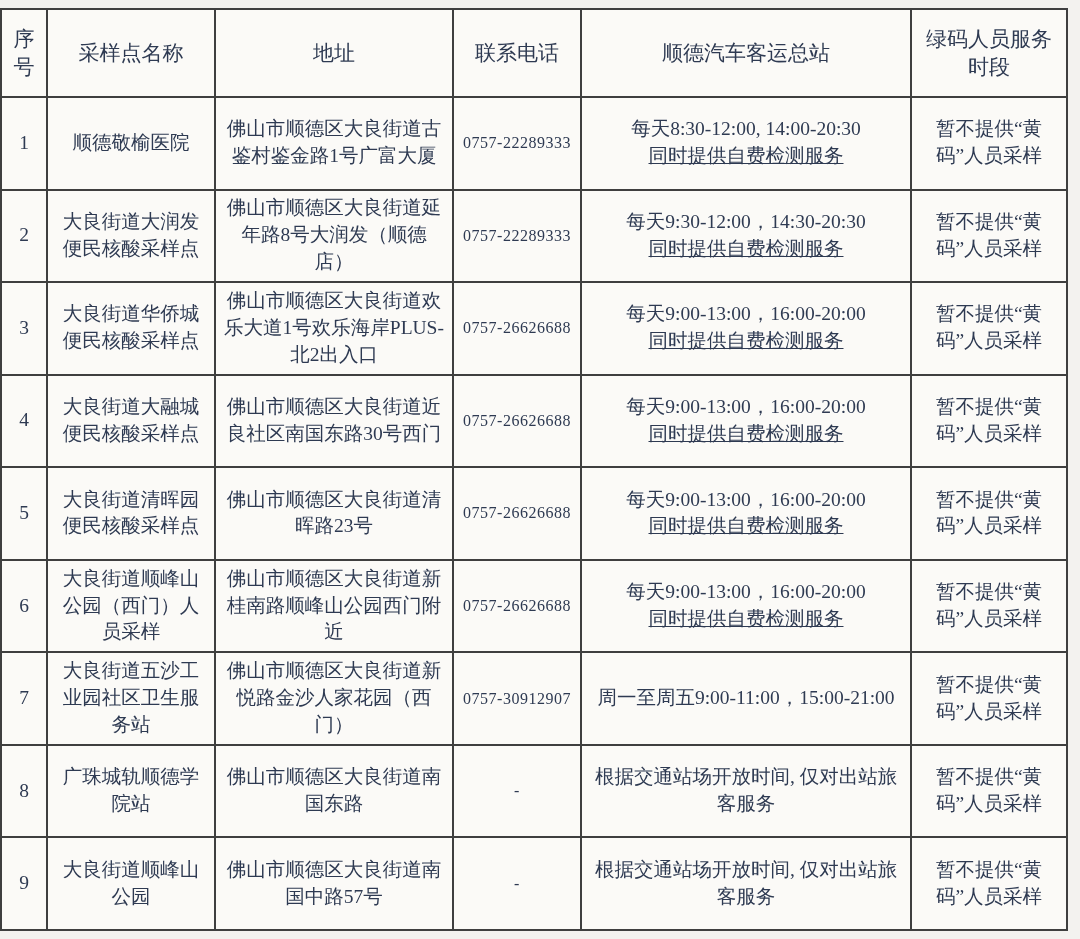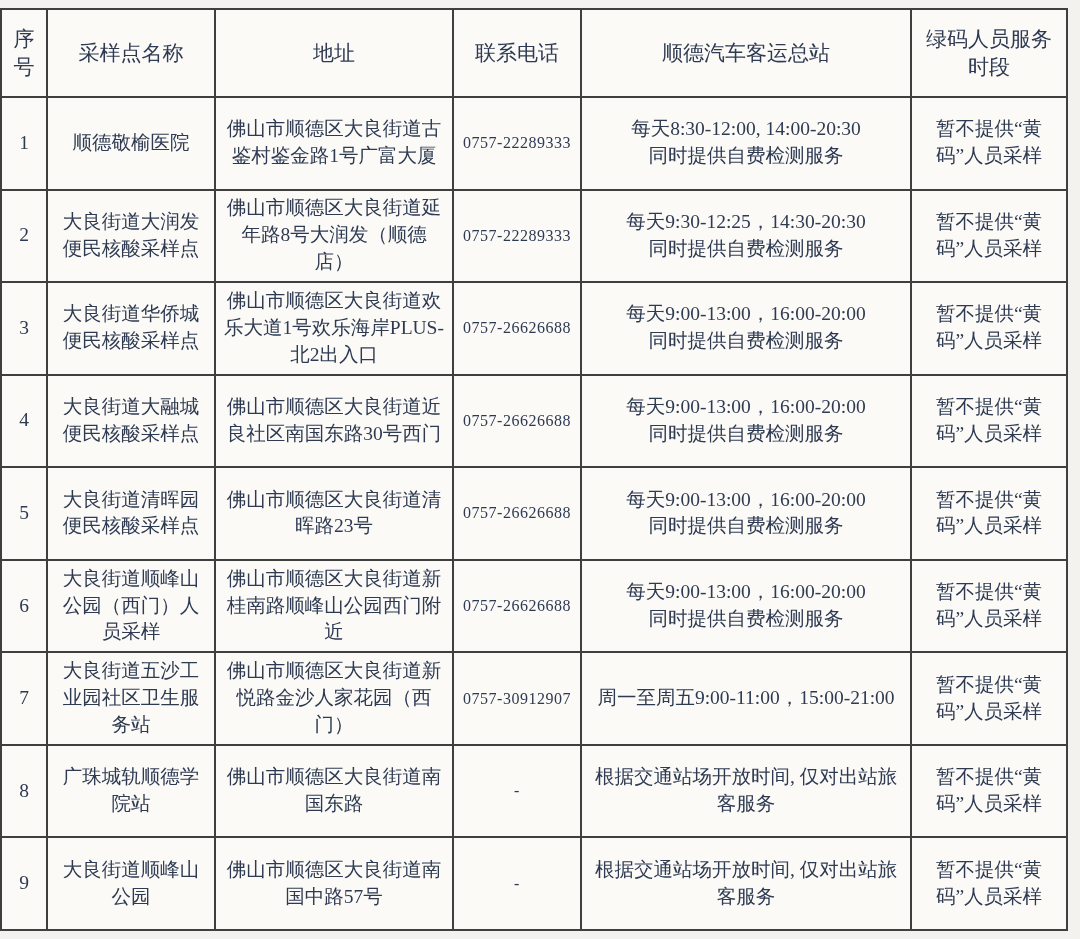--- a/index.html
+++ b/index.html
@@ -43,21 +43,21 @@
     font-size: 21px;
     height: 88px;
     line-height: 1.35;
   }
   tbody td {
     font-size: 19.5px;
     line-height: 1.38;
     height: 92px;
   }
   td.phone { font-size: 16px; letter-spacing: 0.5px; }
-  .green-note { margin-top: 0; }
+  .green-note { margin-top: 0; text-decoration: underline; }
   .green-note:empty { display: none; }
 </style>
 </head>
 <body>
 
 <div class="page">
   <table class="sampling-table">
     <colgroup>
       <col class="c-no">
         <col class="c-name">
@@ -87,21 +87,21 @@
           <div class="green-note">同时提供自费检测服务</div>
         </td>
         <td>暂不提供“黄码”人员采样</td>
       </tr>
       <tr>
         <td>2</td>
         <td>大良街道大润发便民核酸采样点</td>
         <td>佛山市顺德区大良街道延年路8号大润发（顺德店）</td>
         <td class="phone">0757-22289333</td>
         <td>
-          <div>每天9:30-12:25，14:30-20:30</div>
+          <div>每天9:30-12:00，14:30-20:30</div>
           <div class="green-note">同时提供自费检测服务</div>
         </td>
         <td>暂不提供“黄码”人员采样</td>
       </tr>
       <tr>
         <td>3</td>
         <td>大良街道华侨城便民核酸采样点</td>
         <td>佛山市顺德区大良街道欢乐大道1号欢乐海岸PLUS-北2出入口</td>
         <td class="phone">0757-26626688</td>
         <td>

